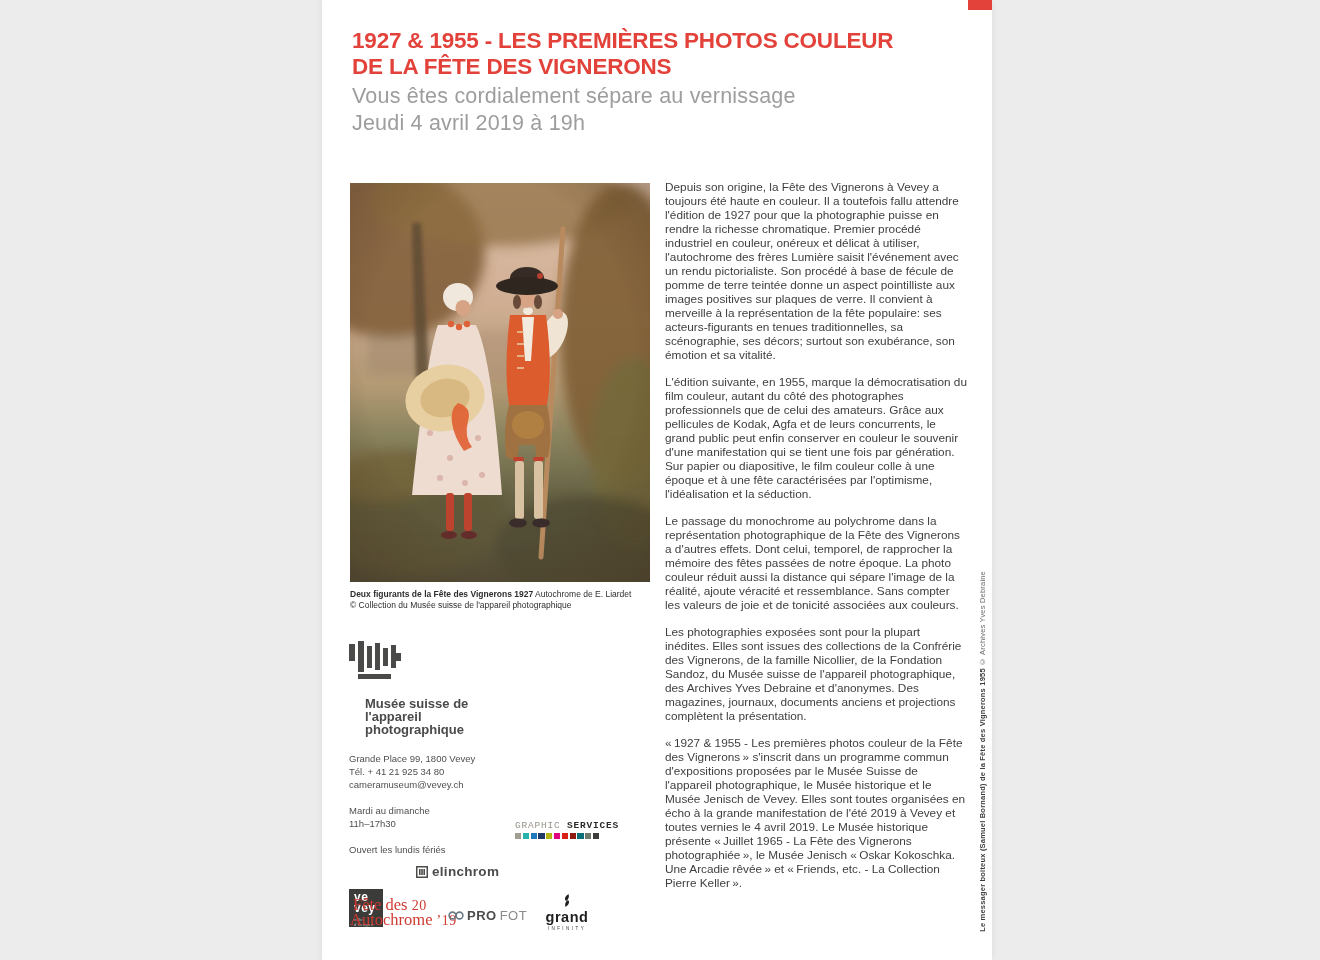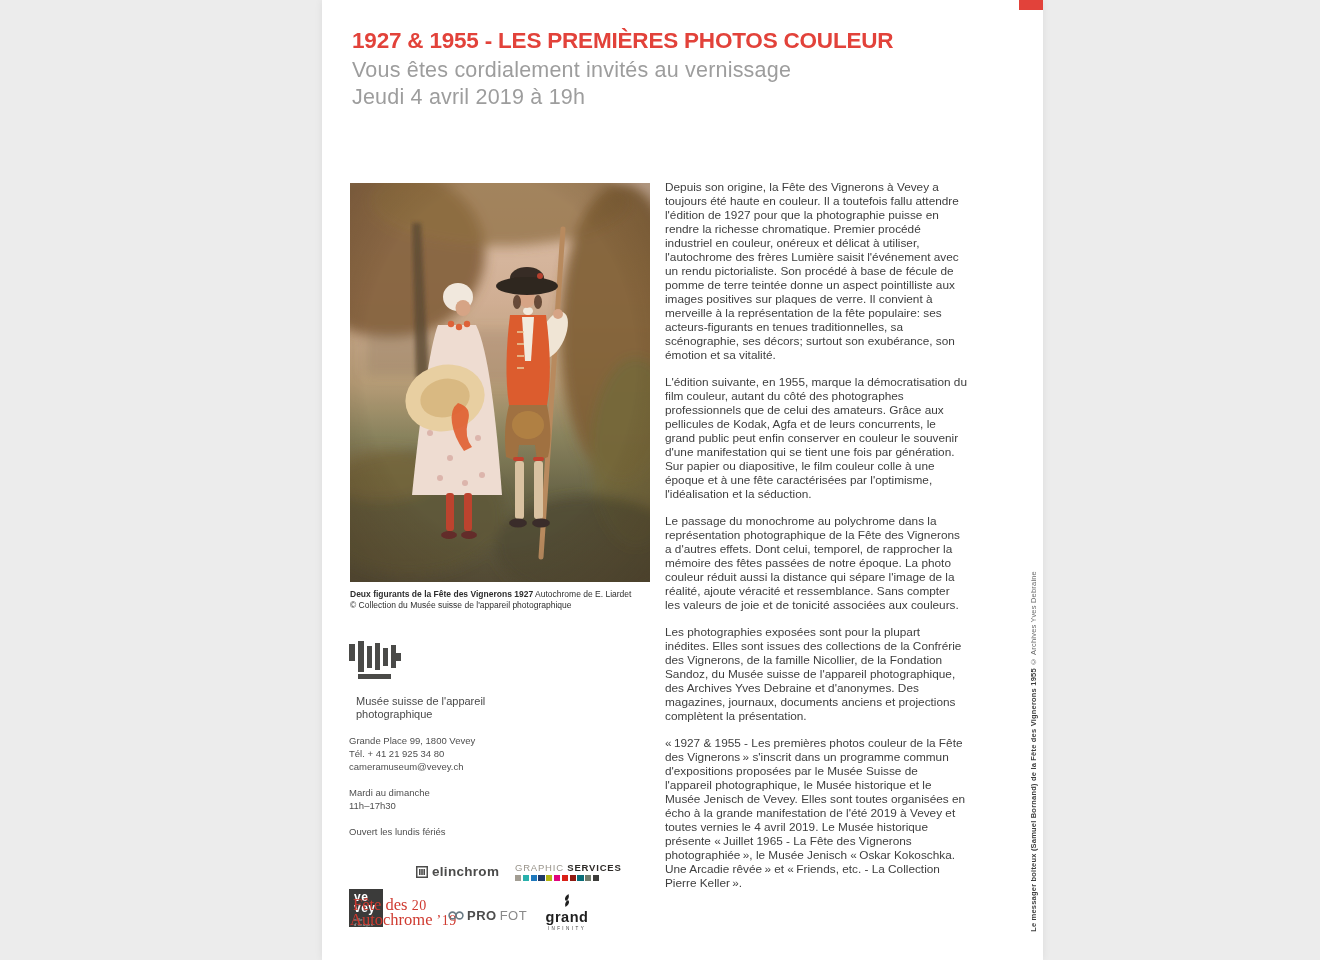--- a/index.html
+++ b/index.html
@@ -1,47 +1,47 @@
 <!DOCTYPE html>
 <html><head>
 <meta charset="utf-8">
 <style>
   html,body{margin:0;padding:0;background:#ececec;font-family:"Liberation Sans",sans-serif;}
   .canvas{position:relative;width:1320px;height:960px;background:#ececec;overflow:hidden;}
-  .page{position:absolute;left:322px;top:0;width:721px;height:960px;background:#ffffff;
+  .page{position:absolute;left:322px;top:0;width:670px;height:960px;background:#ffffff;
         box-shadow:0 0 8px rgba(0,0,0,0.07);}
   
   .hdr{position:absolute;left:30px;top:28px;width:600px;}
   .t-red{margin:0;font-size:22.5px;line-height:26px;font-weight:800;color:#e2423a;letter-spacing:-0.2px;}
   .d-red{margin:0;font-size:21.5px;line-height:26px;font-weight:800;color:#e2423a;letter-spacing:-0.2px;}
   .inv{margin:0;font-size:21.5px;line-height:27px;font-weight:400;color:#9d9d9d;letter-spacing:0.2px;}
   .inv.first{margin-top:3px;}
   
   .photo{position:absolute;left:28px;top:183px;width:300px;height:399px;margin:0;overflow:hidden;}
   .photo svg{display:block;width:100%;height:100%;}
   .caption{position:absolute;left:28px;top:589px;width:305px;font-size:8.5px;line-height:11px;color:#2e2e2e;}
   .caption b{font-weight:700;}
   
   .bodycol{position:absolute;left:343px;top:180px;width:302px;font-size:11.8px;line-height:14px;color:#3e3e3e;}
   .bodycol p{margin:0 0 13px 0;}
   
   .museum{position:absolute;left:27px;top:641px;width:170px;color:#4f4f4f;}
   .museum-logo{display:block;margin-bottom:14px;}
-  .m-name{margin:7px;width:140px;font-size:11px;line-height:13px;font-weight:400;color:#4a4a4a;}
+  .m-name{margin:16px;width:140px;font-size:13px;line-height:13px;font-weight:700;color:#4a4a4a;}
   .m-group{margin-top:13px;font-size:9.5px;line-height:13px;color:#4f4f4f;}
   .m-group p{margin:0;}
   
   .logo{position:absolute;}
   .vevey{left:27px;top:857px;width:34px;height:38px;background:#3b3b3a;color:#fff;
          padding:3px 16px 0 5px;box-sizing:border-box;margin-top:32px;}
   .vevey .vv{font-size:12px;line-height:11px;font-weight:800;letter-spacing:0.5px;}
   .vevey .tag{font-size:4px;color:#bdbdbc;margin-top:3px;letter-spacing:0.4px;}
   .elinchrom{left:94px;top:864px;display:flex;align-items:center;gap:4px;color:#4c4c4b;}
   .elinchrom .name{font-size:13.5px;font-weight:800;letter-spacing:0.3px;}
-  .gs{left:193px;top:862px;width:86px;}
+  .gs{left:193px;top:820px;width:86px;font-family:Liberation Mono, monospace;}
   .gs .words{font-size:9.5px;letter-spacing:0.8px;white-space:nowrap;}
   .gs .w-light{color:#98938a;font-weight:400;}
   .gs .w-bold{color:#2d2a27;font-weight:800;}
   .gs-row{display:flex;gap:1.5px;margin-top:2px;}
   .gs-sq{width:6.3px;height:6.3px;}
   .fdv{left:31px;top:898px;font-family:"Liberation Serif",serif;color:#cf3a30;font-size:16.5px;line-height:14px;}
   .fdv .yr{font-size:14px;letter-spacing:0.5px;}
   .fdv .l2{margin-left:-3px;}
   .profot{left:126px;top:908px;display:flex;align-items:center;gap:3px;}
   .profot .pro{font-size:13px;font-weight:900;color:#4d4d4d;letter-spacing:0.5px;}
@@ -59,21 +59,22 @@
 </head>
 <body>
 
 <div class="canvas">
   <div class="page">
 
     <div class="red-tag"></div>
 
     <header class="hdr">
       <h1 class="t-red">1927 &amp; 1955 - LES PREMIÈRES PHOTOS COULEUR</h1>
-      <p class="inv first">Vous êtes cordialement invités au vernissage</p>
+      <h1 class="t-red">DE LA FÊTE DES VIGNERONS</h1>
+      <p class="inv first">Vous êtes cordialement sépare au vernissage</p>
       <p class="inv">Jeudi 4 avril 2019 à 19h</p>
     </header>
 
     <figure class="photo">
       <svg viewBox="0 0 300 399" preserveAspectRatio="none">
         <defs>
           <linearGradient id="sky" x1="0" y1="0" x2="0" y2="1">
             <stop offset="0" stop-color="#ddc2ad"></stop>
               <stop offset="0.3" stop-color="#cfae93"></stop>
             <stop offset="0.5" stop-color="#b39a74"></stop>

